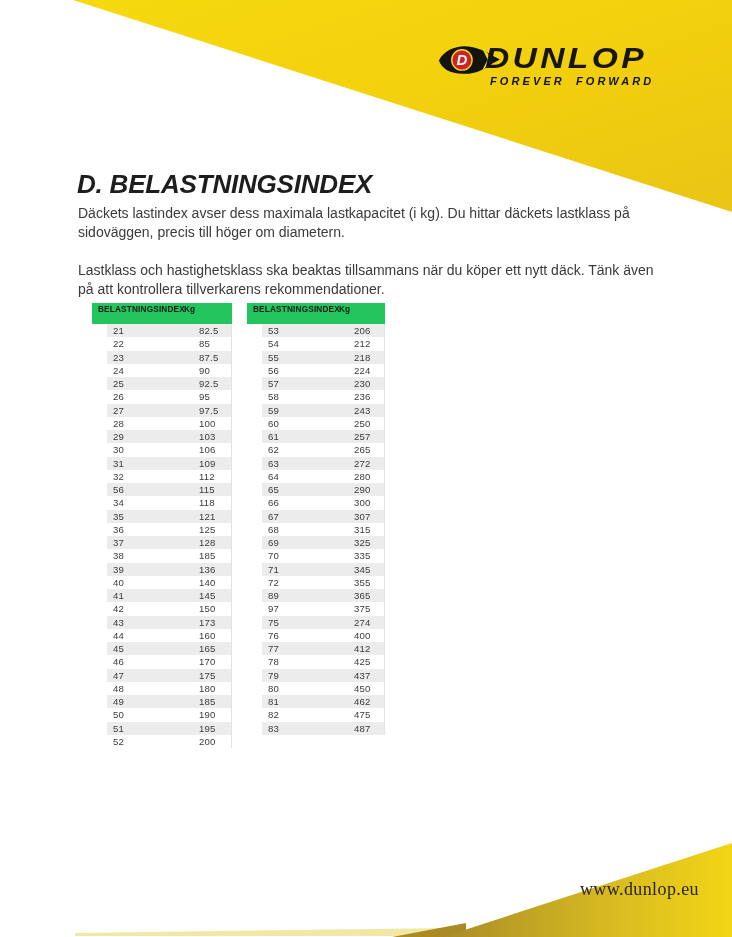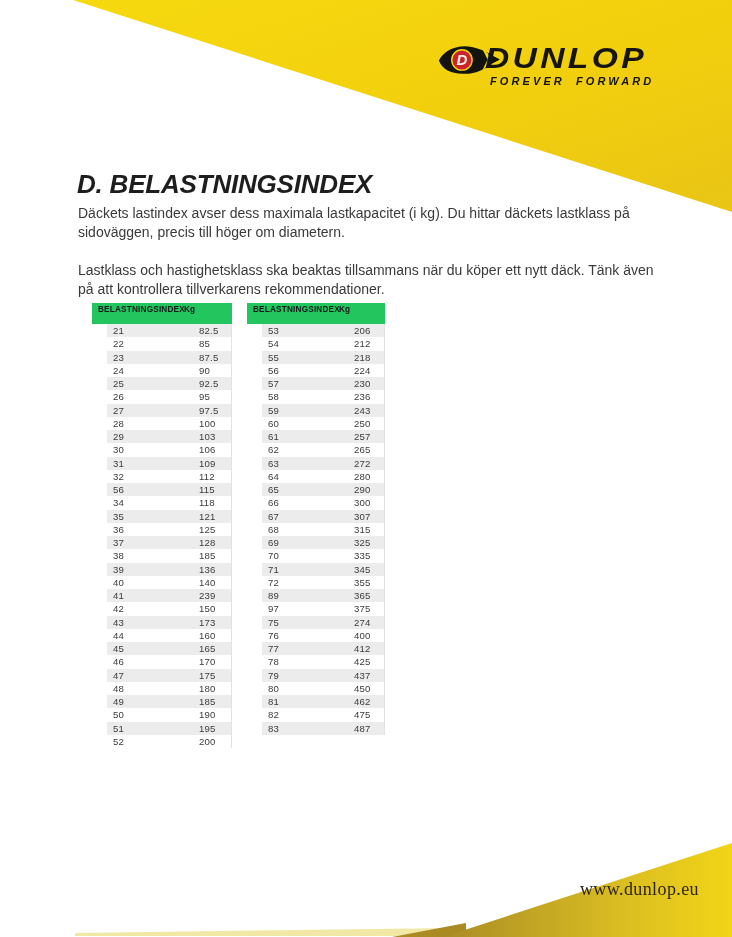--- a/index.html
+++ b/index.html
@@ -177,21 +177,21 @@
         <div class="trow">
           <span class="c1">39</span>
           <span class="c2">136</span>
         </div>
         <div class="trow">
           <span class="c1">40</span>
           <span class="c2">140</span>
         </div>
         <div class="trow">
           <span class="c1">41</span>
-          <span class="c2">239</span>
+          <span class="c2">145</span>
         </div>
         <div class="trow">
           <span class="c1">42</span>
           <span class="c2">150</span>
         </div>
         <div class="trow">
           <span class="c1">43</span>
           <span class="c2">173</span>
         </div>
         <div class="trow">

